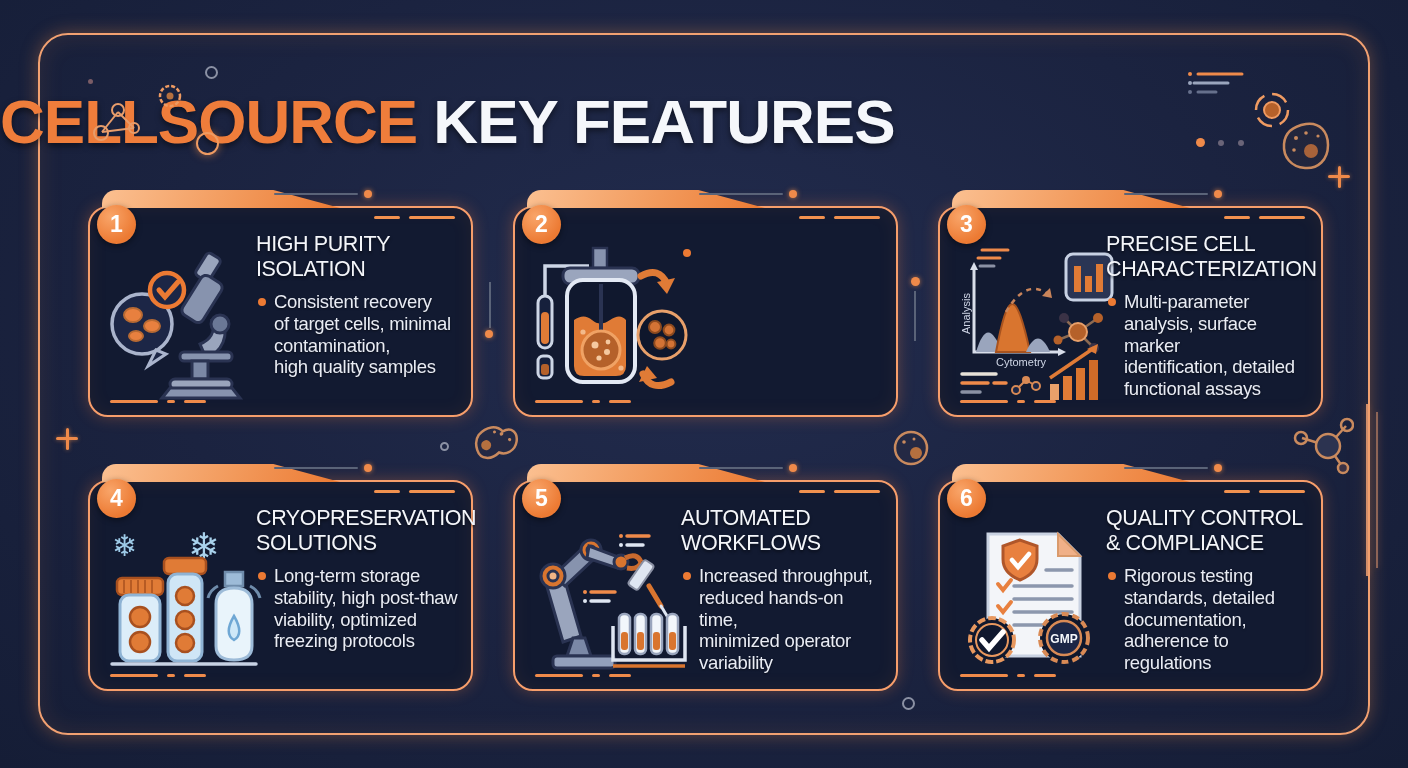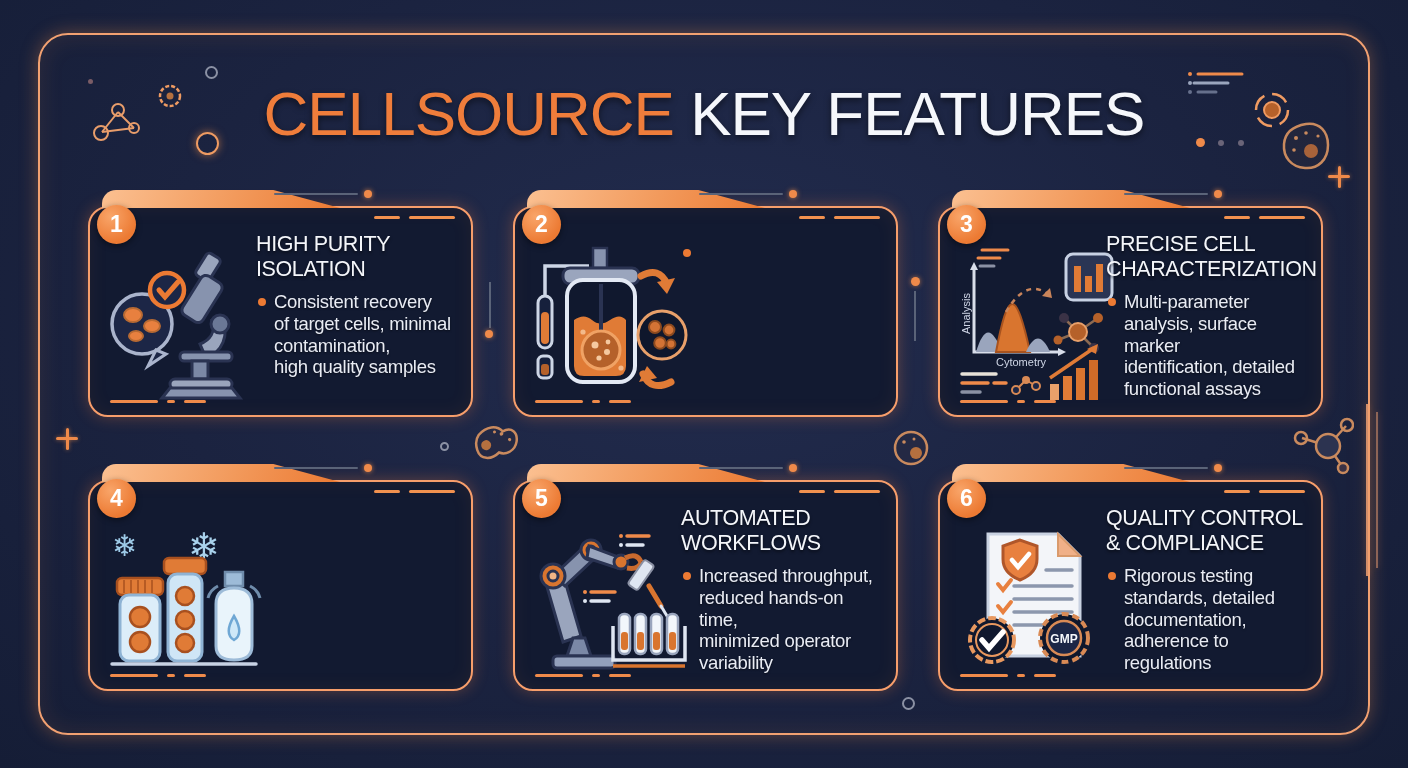--- a/index.html
+++ b/index.html
@@ -8,22 +8,22 @@
     font-family:"Liberation Sans", sans-serif;
     background: radial-gradient(ellipse at 50% 40%, #222c4e 0%, #1b2340 55%, #151d36 100%);
     position:relative; color:#eef1f8;
   }
   .frame {
     position:absolute; left:38px; top:33px; width:1332px; height:702px;
     border:2px solid #f2a171; border-radius:30px;
     box-shadow:0 0 18px rgba(240,140,70,.35), inset 0 0 24px rgba(240,140,70,.12);
   }
   .title {
-    position:absolute; top:78px; left:0; width:100%;
-    text-align:center; font-weight:400; font-size:62px; letter-spacing:-1px;
+    position:absolute; top:86px; left:0; width:100%;
+    font-weight:700; font-size:62px; letter-spacing:-1px;
     white-space:nowrap; text-shadow:0 3px 6px rgba(0,0,0,.5);
   }
   .title .brand { color:#ef7d3b; }
   .title .rest  { color:#f5f7fb; }
 
   .card {
     position:absolute; width:385px; height:211px;
     background:#121a31; border:2px solid #f79e6b; border-radius:20px;
     box-shadow:0 0 16px rgba(238,122,58,.33), inset 0 0 20px rgba(238,122,58,.07);
   }
@@ -291,20 +291,31 @@
       <circle cx="81" cy="106" r="9" fill="#e07b36" stroke="#a8501f" stroke-width="2.5"></circle>
       <circle cx="81" cy="129" r="9" fill="#e07b36" stroke="#a8501f" stroke-width="2.5"></circle>
       <rect x="121" y="58" width="18" height="14" fill="#9dbbd8" stroke="#6f8cab" stroke-width="2.5"></rect>
       <path d="M114 72 q-8 4 -10 12" fill="none" stroke="#6f8cab" stroke-width="3"></path>
       <path d="M146 72 q8 4 10 12" fill="none" stroke="#6f8cab" stroke-width="3"></path>
       <path d="M112 90 q0 -16 18 -16 q18 0 18 16 v42 q0 14 -18 14 q-18 0 -18 -14 Z" fill="#e9f4fb" stroke="#9dbbd8" stroke-width="3"></path>
       <path d="M130 102 C123 114 123 122 130 126 C137 122 137 114 130 102 Z" fill="#cfe8f8" stroke="#6fa7d4" stroke-width="2.5"></path>
       <line x1="8" y1="150" x2="152" y2="150" stroke="#c8d2e4" stroke-width="3.5" stroke-linecap="round"></line>
     </svg>
   </div>
+  <div class="content">
+    <div class="card-title">CRYOPRESERVATION
+SOLUTIONS</div>
+    <div class="bullet-row">
+      <span class="bullet-dot"></span>
+      <span class="card-desc">Long-term storage
+stability, high post-thaw
+viability, optimized
+freezing protocols</span>
+    </div>
+  </div>
   <div class="bottom-dashes">
       <span class="bd-a"></span>
       <span class="bd-b"></span>
       <span class="bd-c"></span>
     </div>
 </div>
 
 <div class="card" style="left:513px; top:480px;">
   <div class="tab"></div>
   <div class="top-line"></div>

